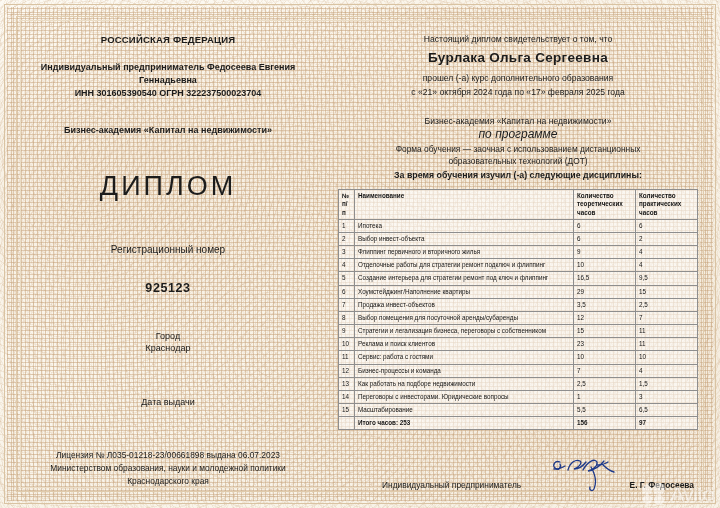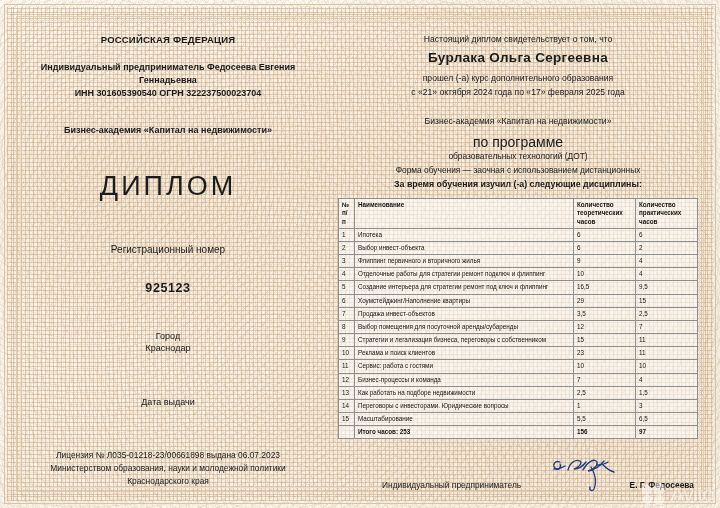--- a/index.html
+++ b/index.html
@@ -94,21 +94,21 @@
   .city-label { font-size: 9px; margin-top: 36px; }
   .city-name  { font-size: 9px; margin-top: 2px; }
   .date-label { font-size: 9px; margin-top: 44px; }
   .date-value { font-size: 9px; margin-top: 9px; }
   .license { font-size: 8.4px; line-height: 1.55; margin-top: 42px; }
 
   .name-big { font-size: 13.5px; font-weight: 700; letter-spacing: .3px; margin-top: 6px; }
   .intro { font-size: 8.6px; }
   .period { font-size: 8.6px; line-height: 1.5; margin-top: 7px; }
   .acad { font-size: 8.6px; margin-top: 17px; }
-  .by-prog { font-size: 14px; margin-top: 8px; }
+  .by-prog { font-size: 12px; margin-top: 1px; font-style: italic; }
   .prog-name { font-size: 8.8px; font-weight: 700; margin-top: 2px; }
   .form { font-size: 8.4px; line-height: 1.45; margin-top: 2px; }
   .studied { font-size: 8.8px; font-weight: 700; margin-top: 3px; }
 
   
   table.disciplines {
     width: 100%;
     border-collapse: collapse;
     margin-top: 9px;
     background: rgba(255,255,255,0.55);
@@ -207,22 +207,22 @@
     </div>
 
     <div class="col-right">
       <div class="intro">Настоящий диплом свидетельствует о том, что</div>
       <div class="name-big">Бурлака Ольга Сергеевна</div>
       <div class="period">прошел (-а) курс дополнительного образования</div>
       <div class="period" style="margin-top:1px">с «21» октября  2024 года по «17» февраля 2025 года</div>
 
       <div class="acad">Бизнес-академия «Капитал на недвижимости»</div>
       <div class="by-prog">по программе</div>
+      <div class="form">Форма обучения — заочная с использованием дистанционных</div>
       <div class="form" style="margin-top:0">образовательных технологий (ДОТ)</div>
-      <div class="form">Форма обучения — заочная с использованием дистанционных</div>
       <div class="studied">За время обучения изучил (-а) следующие дисциплины:</div>
 
       <table class="disciplines">
         <thead>
           <tr>
             <th class="c-num">
               <span>№</span><br>
               <span>п/п</span>
             </th>
             <th>Наименование</th>

